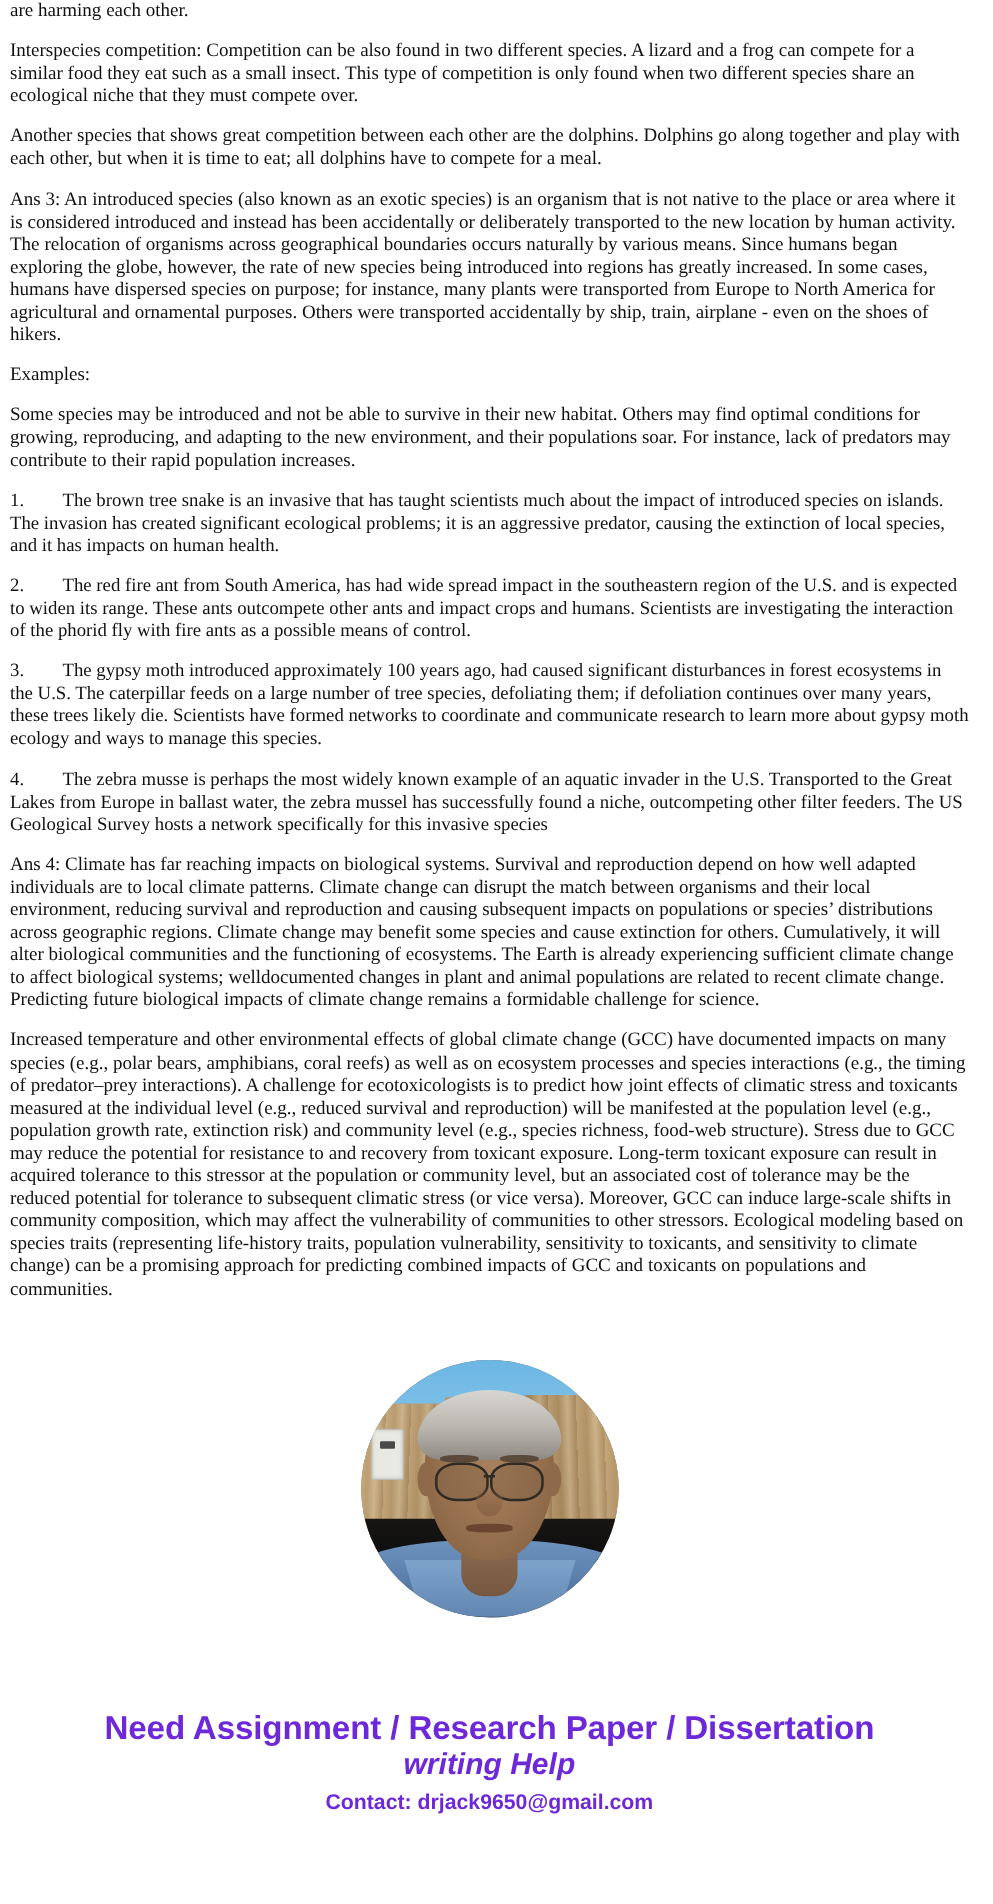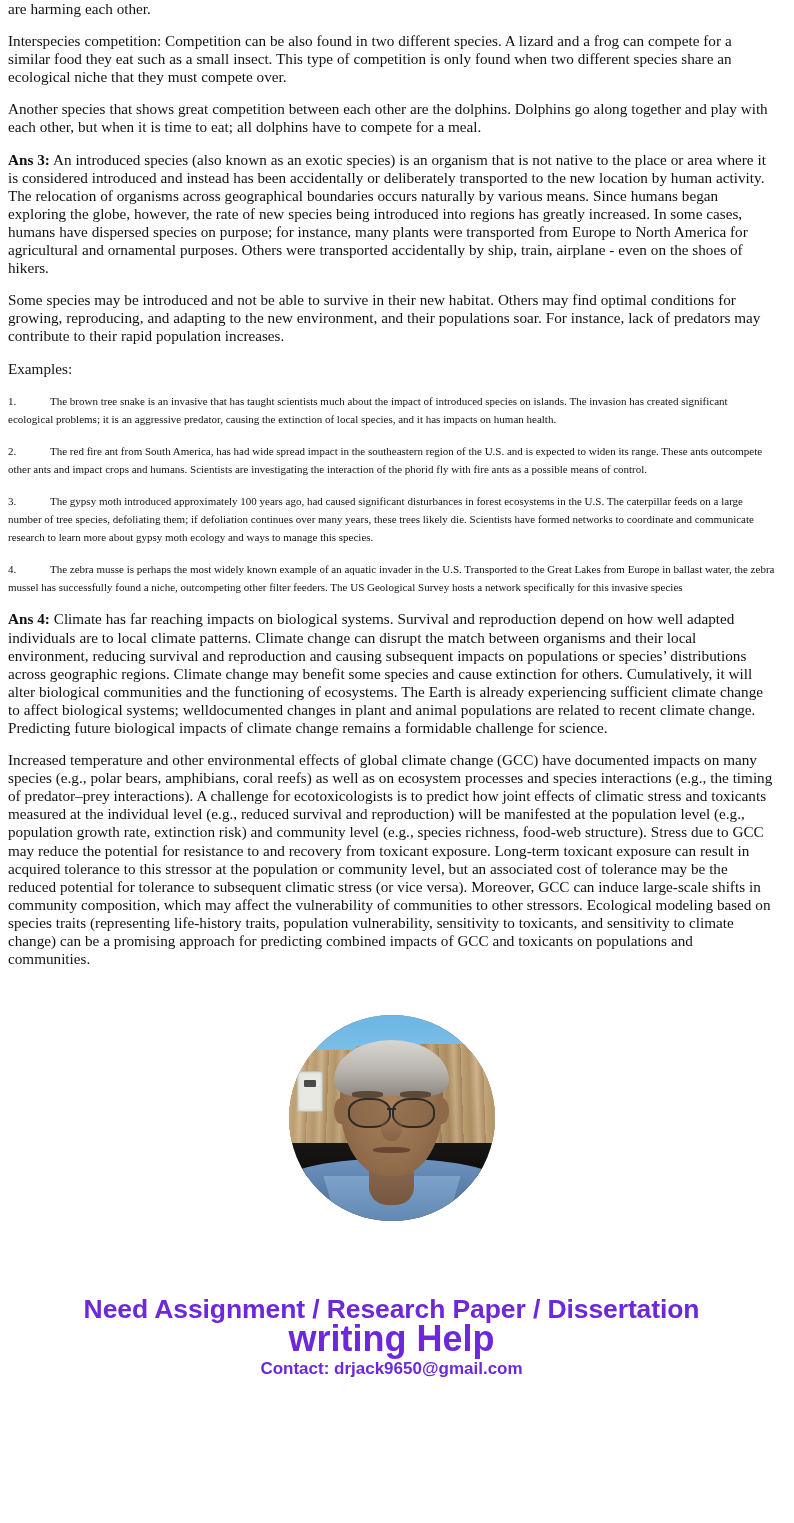--- a/index.html
+++ b/index.html
@@ -30,31 +30,31 @@
   .para {
     font-size: 15.2px;
     line-height: 18.1px;
     text-align: left;
     margin: 0 0 14px 0;
     color: #111111;
     word-spacing: 0.1px;
   }
 
   .para .lbl {
-    font-weight: bold;
+    font-weight: normal;
   }
 
   
   .para.continuation {
     margin-bottom: 14px;
   }
 
   
   .numitem {
-    font-size: 11px;
+    font-size: 15px;
     line-height: 18.1px;
     margin: 0 0 14px 0;
     color: #111111;
   }
 
   .numitem .num {
     display: inline-block;
     min-width: 42px;
   }
 
@@ -227,22 +227,23 @@
     color: #6d28d9;
   }
 
   .promo-line1 {
     font-size: 26.5px;
     line-height: 30px;
     letter-spacing: -0.1px;
   }
 
   .promo-line2 {
-    font-size: 36px;
+    font-size: 24px;
     line-height: 30px;
+    font-style: italic;
   }
 
   .promo-line3 {
     font-size: 17px;
     line-height: 30px;
     margin-top: 0px;
   }
 </style>
 </head>
 <body>
@@ -251,23 +252,23 @@
 
   <p class="para continuation">are harming each other.</p>
 
 
   <p class="para">Interspecies competition: Competition can be also found in two different species. A lizard and a frog can compete for a similar food they eat such as a small insect. This type of competition is only found when two different species share an ecological niche that they must compete over.</p>
 
   <p class="para">Another species that shows great competition between each other are the dolphins. Dolphins go along together and play with each other, but when it is time to eat; all dolphins have to compete for a meal.</p>
 
   <p class="para"><span class="lbl">Ans 3:</span><span> An introduced species (also known as an exotic species) is an organism that is not native to the place or area where it is considered introduced and instead has been accidentally or deliberately transported to the new location by human activity. The relocation of organisms across geographical boundaries occurs naturally by various means. Since humans began exploring the globe, however, the rate of new species being introduced into regions has greatly increased. In some cases, humans have dispersed species on purpose; for instance, many plants were transported from Europe to North America for agricultural and ornamental purposes. Others were transported accidentally by ship, train, airplane - even on the shoes of hikers.</span></p>
 
+  <p class="para">Examples:</p>
+
   <p class="para">Some species may be introduced and not be able to survive in their new habitat. Others may find optimal conditions for growing, reproducing, and adapting to the new environment, and their populations soar. For instance, lack of predators may contribute to their rapid population increases.</p>
-
-  <p class="para">Examples:</p>
 
   <p class="numitem"><span class="num">1.</span><span>The brown tree snake is an invasive that has taught scientists much about the impact of introduced species on islands. The invasion has created significant ecological problems; it is an aggressive predator, causing the extinction of local species, and it has impacts on human health.</span></p>
 
   <p class="numitem"><span class="num">2.</span><span>The red fire ant from South America, has had wide spread impact in the southeastern region of the U.S. and is expected to widen its range. These ants outcompete other ants and impact crops and humans. Scientists are investigating the interaction of the phorid fly with fire ants as a possible means of control.</span></p>
 
   <p class="numitem"><span class="num">3.</span><span>The gypsy moth introduced approximately 100 years ago, had caused significant disturbances in forest ecosystems in the U.S. The caterpillar feeds on a large number of tree species, defoliating them; if defoliation continues over many years, these trees likely die. Scientists have formed networks to coordinate and communicate research to learn more about gypsy moth ecology and ways to manage this species.</span></p>
 
   <p class="numitem"><span class="num">4.</span><span>The zebra musse is perhaps the most widely known example of an aquatic invader in the U.S. Transported to the Great Lakes from Europe in ballast water, the zebra mussel has successfully found a niche, outcompeting other filter feeders. The US Geological Survey hosts a network specifically for this invasive species</span></p>
 
   <p class="para"><span class="lbl">Ans 4:</span><span> Climate has far reaching impacts on biological systems. Survival and reproduction depend on how well adapted individuals are to local climate patterns. Climate change can disrupt the match between organisms and their local environment, reducing survival and reproduction and causing subsequent impacts on populations or species’ distributions across geographic regions. Climate change may benefit some species and cause extinction for others. Cumulatively, it will alter biological communities and the functioning of ecosystems. The Earth is already experiencing sufficient climate change to affect biological systems; welldocumented changes in plant and animal populations are related to recent climate change. Predicting future biological impacts of climate change remains a formidable challenge for science.</span></p>

